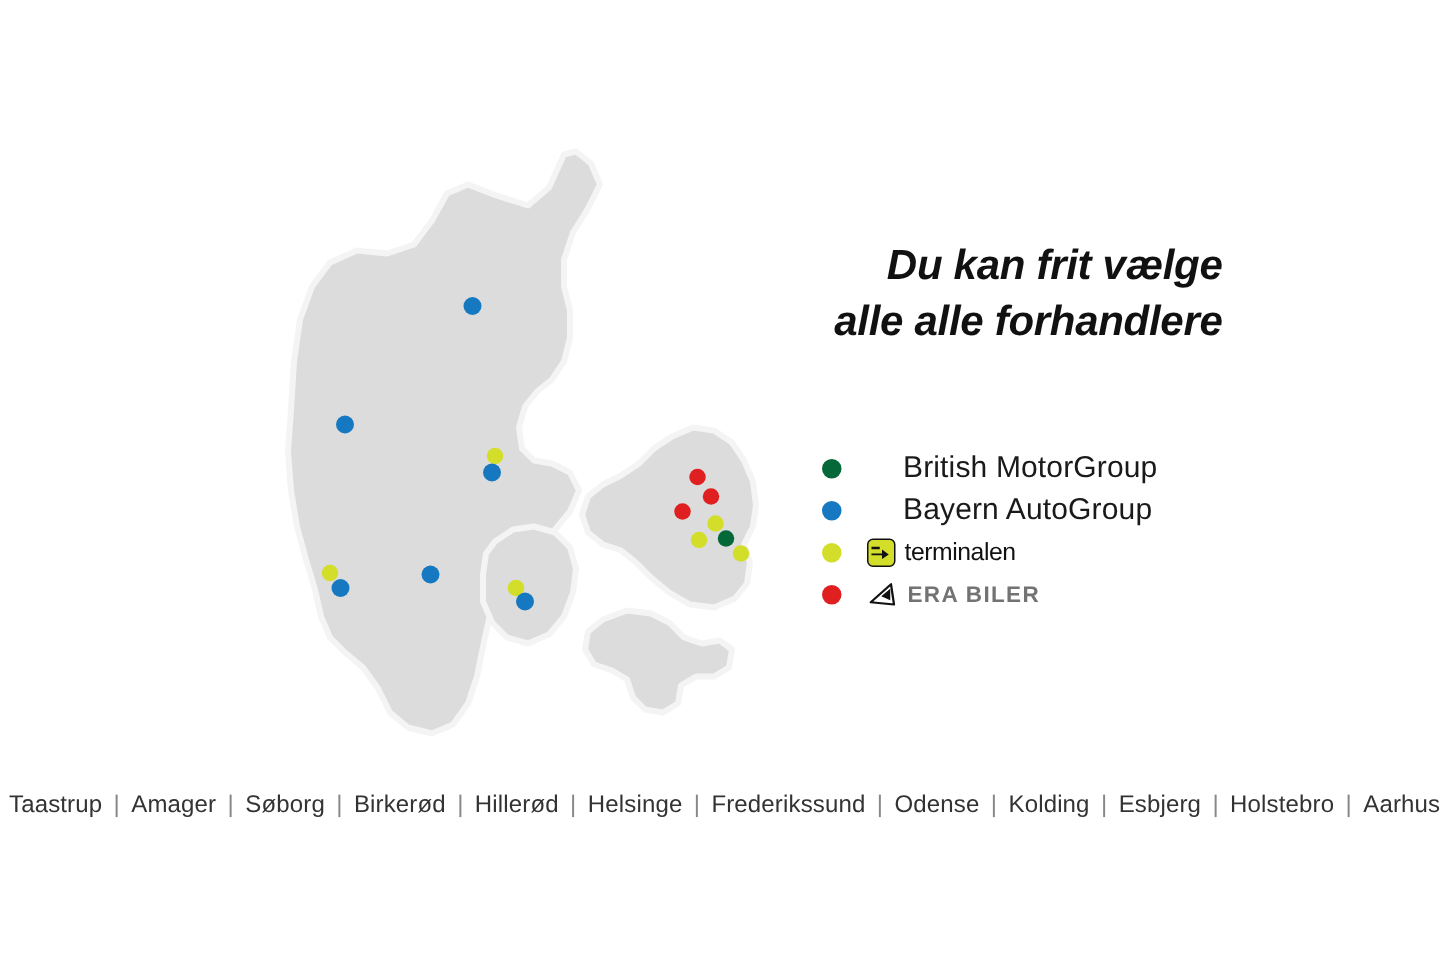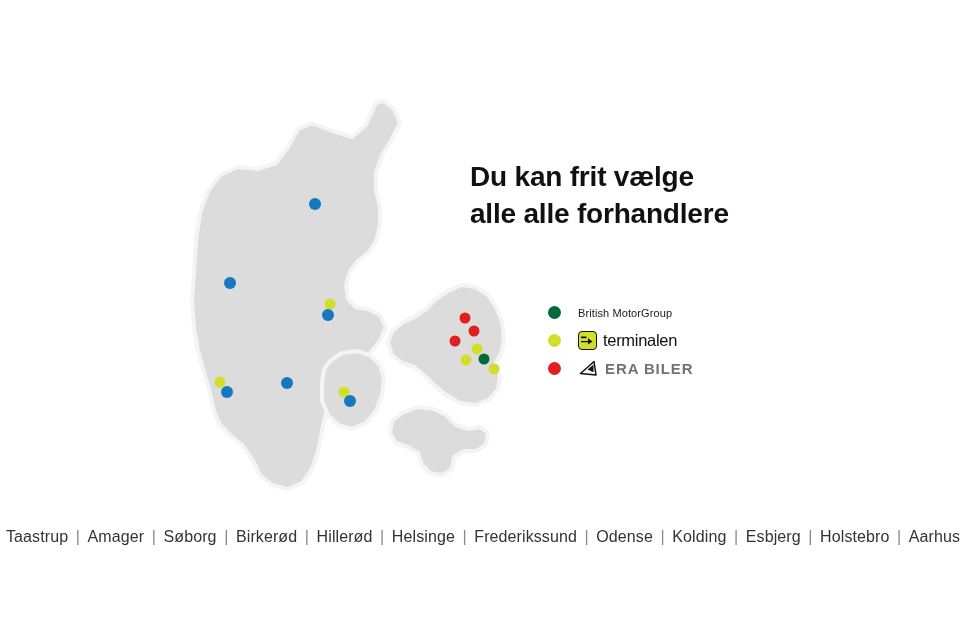--- a/index.html
+++ b/index.html
@@ -23,26 +23,27 @@
   }
   #map-svg { display: block; width: 340px; height: 410px; }
 
   .dot { cursor: pointer; }
 
   
   #headline {
     position: absolute;
     left: 470px; top: 158px;
     width: 345px;
-    text-align: left;
+    text-align: right;
     color: #111111;
     font-size: 28px;
     font-weight: bold;
     line-height: 1.33;
     letter-spacing: -0.2px;
+    font-style: italic;
   }
   #headline .hl-line { display: block; white-space: nowrap; }
 
   
   #legend {
     position: absolute;
     left: 548px; top: 300px;
     width: 260px;
   }
   .legend-row {
@@ -51,24 +52,25 @@
     height: 25px;
     margin-bottom: 3px;
   }
   .legend-swatch {
     width: 13px; height: 13px;
     border-radius: 50%;
     flex: 0 0 13px;
     margin-right: 17px;
   }
   .legend-label {
-    font-size: 11px;
+    font-size: 20px;
     color: #1a1a1a;
     letter-spacing: 0.1px;
     white-space: nowrap;
+    margin-left: 24px;
   }
   .legend-logo {
     display: flex;
     align-items: center;
     white-space: nowrap;
     justify-content: flex-end;
   }
   
   .term-mark {
     width: 19px; height: 19px;
@@ -206,20 +208,24 @@
     <span class="hl-line">alle alle forhandlere</span>
   </div>
 
   <div id="legend">
 
     <div class="legend-row">
       <span class="legend-swatch" style="background:#056839"></span>
       <span class="legend-label">British MotorGroup</span>
     </div>
 
+    <div class="legend-row">
+      <span class="legend-swatch" style="background:#1578C0"></span>
+      <span class="legend-label">Bayern AutoGroup</span>
+    </div>
 
     <div class="legend-row">
       <span class="legend-swatch" style="background:#D3DE2B"></span>
       <span class="legend-logo">
         <span class="term-mark">
           <svg width="16" height="16" viewBox="0 0 16 16" xmlns="http://www.w3.org/2000/svg">
             <path d="M2 9 L9 9 L9 6.3 L13.5 9.6 L9 12.6 L9 10.2 L2 10.2 Z" fill="#111"></path>
             <path d="M2 4.5 L7.5 4.5 L7.5 6.2 L2 6.2 Z" fill="#111"></path>
           </svg>
         </span>

